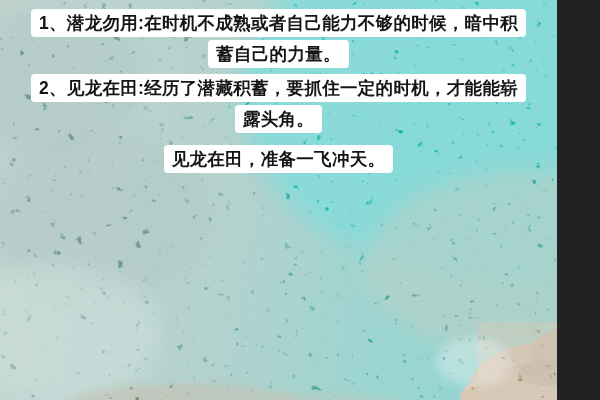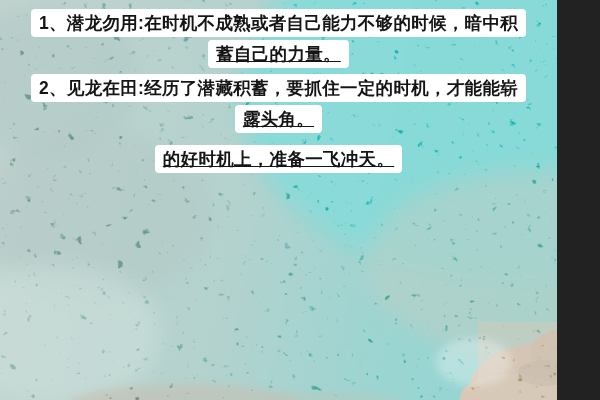--- a/index.html
+++ b/index.html
@@ -44,21 +44,21 @@
     padding: 0 8px;
     height: 28px;
     line-height: 28px;
     font-size: 17.5px;
     font-weight: 700;
     color: #151515;
     letter-spacing: 0.3px;
     white-space: nowrap;
     margin-bottom: 3px;
   }
-  .caption-line:last-child { margin-bottom: 0; text-decoration: underline; }
+  .caption-line:last-child { margin-bottom: 0; }
 </style>
 </head>
 <body>
 
 <div class="stage">
 
   <svg class="bg" viewBox="0 0 600 400" preserveAspectRatio="none" aria-hidden="true">
     <defs>
       <linearGradient id="sea" x1="0" y1="0" x2="1" y2="0.12">
         <stop offset="0" stop-color="#85a8a0"></stop>
@@ -120,18 +120,18 @@
     <div class="caption-item">
       <span class="caption-line">2、见龙在田:经历了潜藏积蓄，要抓住一定的时机，才能能崭</span>
       <span class="caption-line">露头角。</span>
     </div>
 
 
     <div class="caption-item">
     </div>
 
     <div class="caption-item">
-      <span class="caption-line">的好时机上，准备一飞冲天。</span>
+      <span class="caption-line">见龙在田，准备一飞冲天。</span>
     </div>
 
 
   </div>
 </div>
 
 </body></html>

